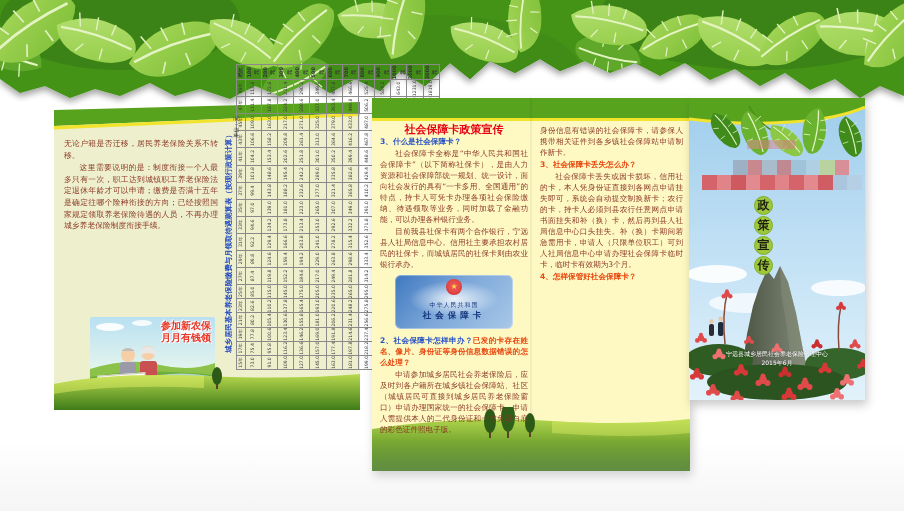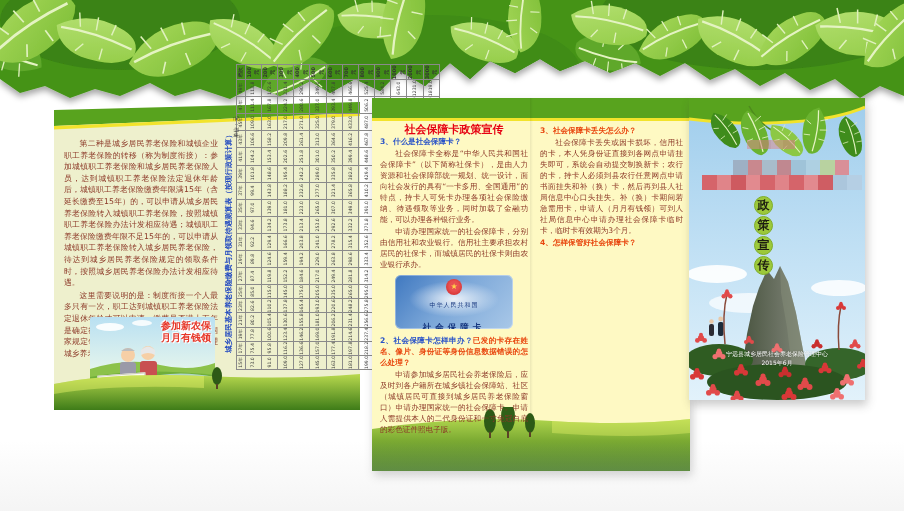--- a/index.html
+++ b/index.html
@@ -64,21 +64,21 @@
   
   .ss-card{position:relative;width:118px;height:54px;margin:5px auto 6px auto;border-radius:6px;
      background:linear-gradient(130deg,#3f78c0,#7aa6d8 45%,#a9c8e8);overflow:hidden;
      box-shadow:inset 0 0 0 1px rgba(255,255,255,.35);}
   .ss-glow{position:absolute;left:14px;top:6px;width:90px;height:36px;border-radius:50%;
      background:radial-gradient(closest-side,rgba(255,255,255,.85),rgba(255,255,255,0));}
   .ss-emblem{position:absolute;left:50%;top:4px;transform:translateX(-50%);width:16px;height:16px;border-radius:50%;
      background:radial-gradient(circle at 50% 45%,#e85050 0 40%,#cc2222 100%);display:flex;align-items:center;
      justify-content:center;color:#ffd24a;font-size:8px;line-height:1;}
   .ss-country{position:absolute;left:0;right:0;top:24px;text-align:center;color:#16367e;font-size:6px;letter-spacing:1px;}
-  .ss-name{position:absolute;left:0;right:0;top:47px;text-align:center;color:#16367e;font-weight:bold;
+  .ss-name{position:absolute;left:0;right:0;top:35px;text-align:center;color:#16367e;font-weight:bold;
      font-size:8.5px;letter-spacing:4px;}
 
   
   .cover{position:absolute;left:317px;top:0;width:176px;height:302px;overflow:hidden;
      background:linear-gradient(#9fcdec,#c4e2f5 55%,#e2f2fb);box-shadow:2px 5px 9px rgba(60,60,60,.28);}
   .cover svg.cover-art{position:absolute;inset:0;}
   .mosaic{position:absolute;left:0;top:0;width:176px;}
   .mosaic .m-row{position:absolute;display:flex;}
   .mosaic .m-cell{width:14.5px;height:15px;}
   .ghost-row .m-cell{width:12px;height:9px;opacity:.55;}
@@ -151,21 +151,21 @@
 
   <div class="sheet sheet-left">
     <div class="paperA"></div>
 
     <svg width="306" height="30" style="position:absolute;left:0;top:0;">
       <polygon points="0,8 306,0 306,11 0,24" fill="#58a31e"></polygon>
       <polygon points="0,24 306,11 306,14 0,27.5" fill="#f2e32c"></polygon>
     </svg>
 
     <div class="panel1 bodytext">
-      <p>第二种是城乡居民养老保险和城镇企业职工养老保险的转移（称为制度衔接）：参加城镇职工养老保险和城乡居民养老保险人员，达到城镇职工养老保险法定退休年龄后，城镇职工养老保险缴费年限满15年（含延长缴费至15年）的，可以申请从城乡居民养老保险转入城镇职工养老保险，按照城镇职工养老保险办法计发相应待遇；城镇职工养老保险缴费年限不足15年的，可以申请从城镇职工养老保险转入城乡居民养老保险，待达到城乡居民养老保险规定的领取条件时，按照城乡居民养老保险办法计发相应待遇。</p>
+      <p class="noindent">无论户籍是否迁移，居民养老保险关系不转移。</p>
       <p>这里需要说明的是：制度衔接一个人最多只有一次，职工达到城镇职工养老保险法定退休年龄才可以申请；缴费是否满十五年是确定往哪个险种衔接的方向；已经按照国家规定领取养老保险待遇的人员，不再办理城乡养老保险制度衔接手续。</p>
     </div>
 
     <div class="cartoon">
       <svg viewBox="0 0 125 85">
         <ellipse cx="20" cy="10" rx="14" ry="4" fill="#fff" opacity=".9"></ellipse>
         <ellipse cx="52" cy="6" rx="10" ry="3" fill="#fff" opacity=".85"></ellipse>
         <ellipse cx="100" cy="14" rx="12" ry="3.5" fill="#fff" opacity=".8"></ellipse>
         <path d="M0,52 Q40,40 70,48 Q100,55 125,46 L125,85 L0,85 Z" fill="#8cc24a"></path>
         <path d="M0,60 Q50,50 125,58 L125,85 L0,85 Z" fill="#6fae3a"></path>
@@ -494,36 +494,37 @@
 
   <div class="sheet sheet-right">
     <div class="panels34">
       <div class="bandB"></div>
       <div class="fold34"></div>
 
       <div class="panel3 bodytext">
         <p class="ptitle noindent">社会保障卡政策宣传</p>
         <p class="head-blue noindent">3、什么是社会保障卡？</p>
         <p>社会保障卡全称是“中华人民共和国社会保障卡”（以下简称社保卡），是由人力资源和社会保障部统一规划、统一设计，面向社会发行的具有“一卡多用、全国通用”的特点，持卡人可凭卡办理各项社会保险缴纳、待遇领取等业务，同时加载了金融功能，可以办理各种银行业务。</p>
-        <p>申请办理国家统一的社会保障卡，分别由信用社和农业银行。信用社主要承担农村居民的社保卡，而城镇居民的社保卡则由农业银行承办。</p>
+        <p>目前我县社保卡有两个合作银行，宁远县人社局信息中心。信用社主要承担农村居民的社保卡，而城镇居民的社保卡则由农业银行承办。</p>
 
         <div class="ss-card">
           <div class="ss-glow"></div>
           <div class="ss-emblem">★</div>
           <div class="ss-country">中华人民共和国</div>
           <div class="ss-name">社会保障卡</div>
         </div>
 
         <p class="head-mix noindent"><span class="hb">2、社会保障卡怎样申办？</span><span class="hr">已发的卡存在姓名、像片、身份证等身份信息数据错误的怎么处理？</span></p>
         <p style="position:relative;z-index:3;">申请参加城乡居民社会养老保险后，应及时到各户籍所在城乡镇社会保障站、社区（城镇居民可直接到城乡居民养老保险窗口）申请办理国家统一的社会保障卡。申请人需提供本人的二代身份证和一寸免冠白底的彩色证件照电子版。</p>
       </div>
 
       <div class="panel4 bodytext" style="position:absolute;z-index:3;">
+        <p class="noindent">身份信息有错误的社会保障卡，请参保人携带相关证件到各乡镇社会保障站申请制作新卡。</p>
         <p class="head-red noindent">3、社会保障卡丢失怎么办？</p>
-        <p>社会保障卡丢失或因卡损坏，信用社的卡，本人凭身份证直接到各网点申请挂失即可，系统会自动提交制换新卡；农行的卡，持卡人必须到县农行任意网点申请书面挂失和补（换）卡，然后再到县人社局信息中心口头挂失。补（换）卡期间若急需用卡，申请人（月月有钱领）可到人社局信息中心申请办理社会保障卡临时卡，临时卡有效期为3个月。</p>
+        <p>社会保障卡丢失或因卡损坏，信用社的卡，本人凭身份证直接到各网点申请挂失即可，系统会自动提交制换新卡；农行的卡，持卡人必须到县农行任意网点申请书面挂失和补（换）卡，然后再到县人社局信息中心口头挂失。补（换）卡期间若急需用卡，申请人（只限单位职工）可到人社局信息中心申请办理社会保障卡临时卡，临时卡有效期为3个月。</p>
         <p class="head-red noindent">4、怎样保管好社会保障卡？</p>
       </div>
 
       <div class="grassB">
         <svg viewBox="0 0 318 64" width="318" height="64">
           <defs>
             <linearGradient id="gB" x1="0" y1="0" x2="0" y2="1">
               <stop offset="0" stop-color="#aed44c"></stop>
                 <stop offset="1" stop-color="#35700f"></stop>
             </linearGradient>

